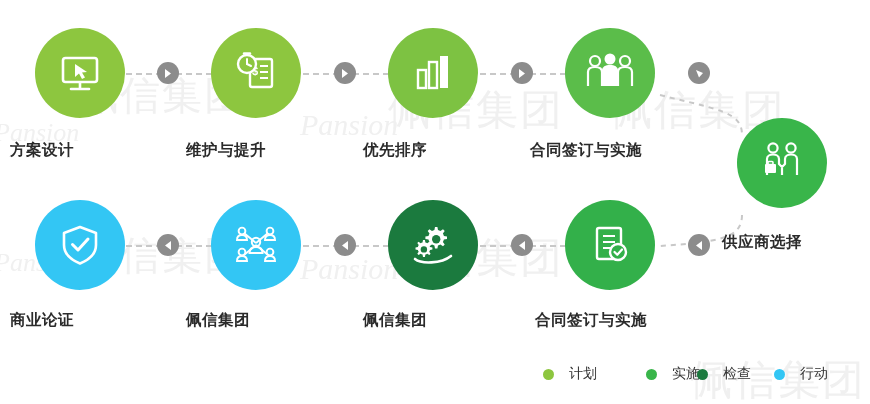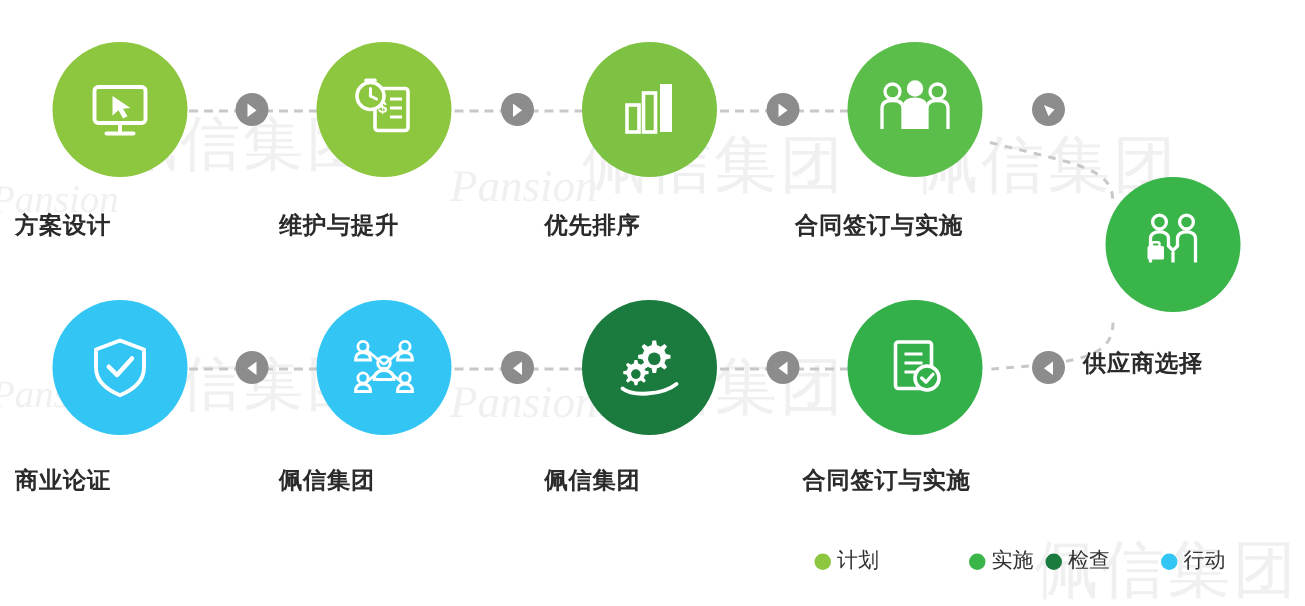--- a/index.html
+++ b/index.html
@@ -66,21 +66,21 @@
   .arrow svg { display: block; }
   .dashline {
     position: absolute;
     border-top: 2px dashed #c8c8c8;
     z-index: 1;
   }
   .legend {
     position: absolute;
     display: flex;
     align-items: center;
-    gap: 4px;
+    gap: 15px;
     z-index: 5;
   }
   .legend .dot {
     width: 11px;
     height: 11px;
     border-radius: 50%;
     display: inline-block;
   }
   .legend .ltext {
     font-size: 14px;

